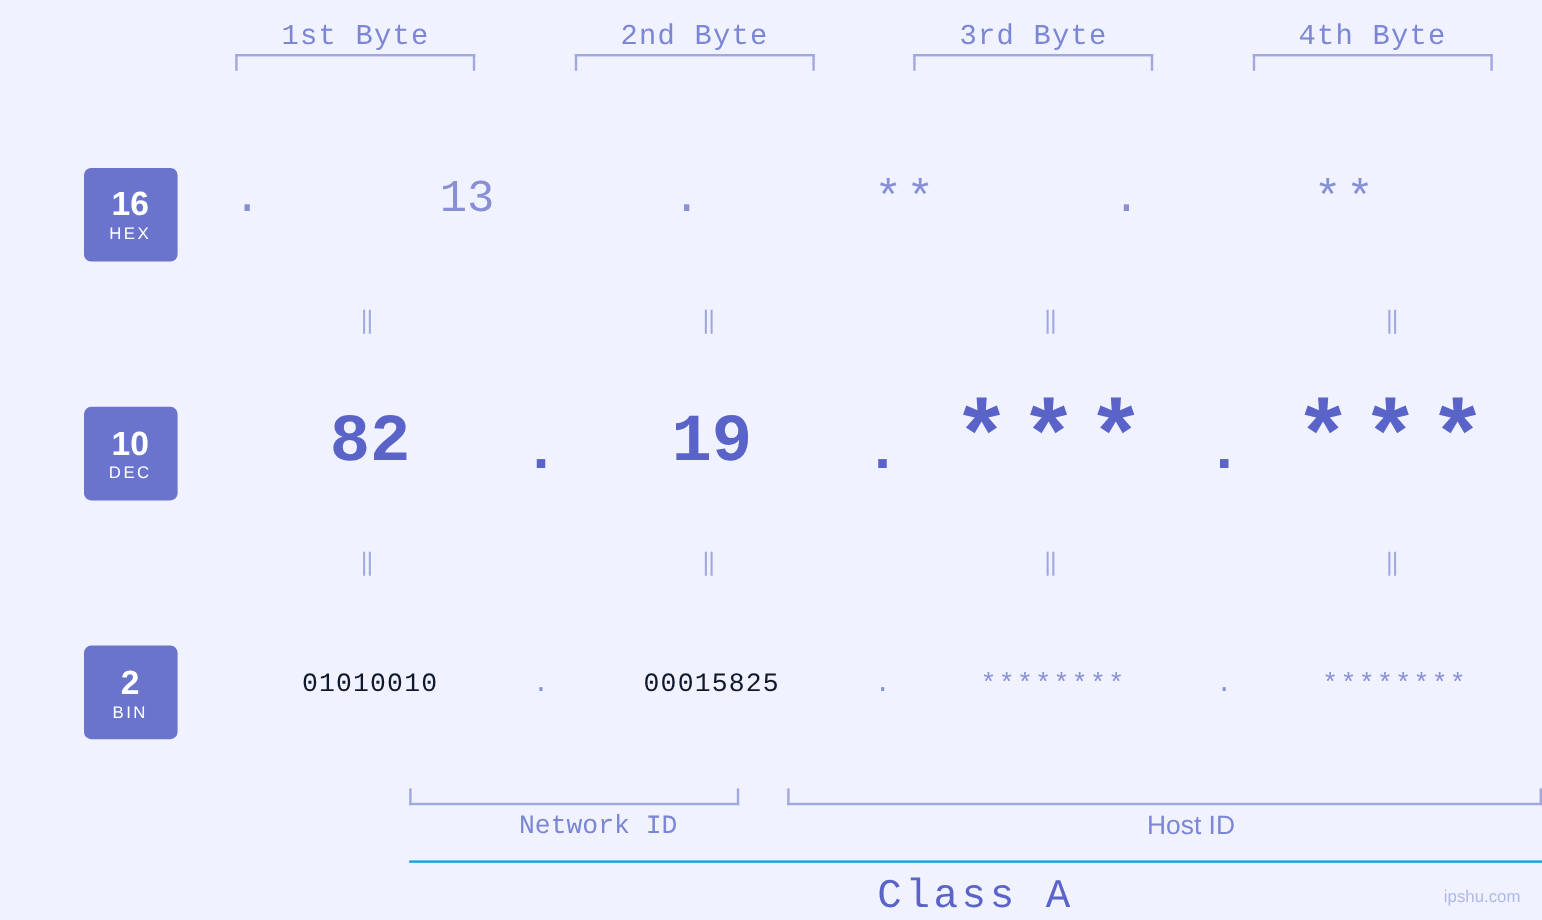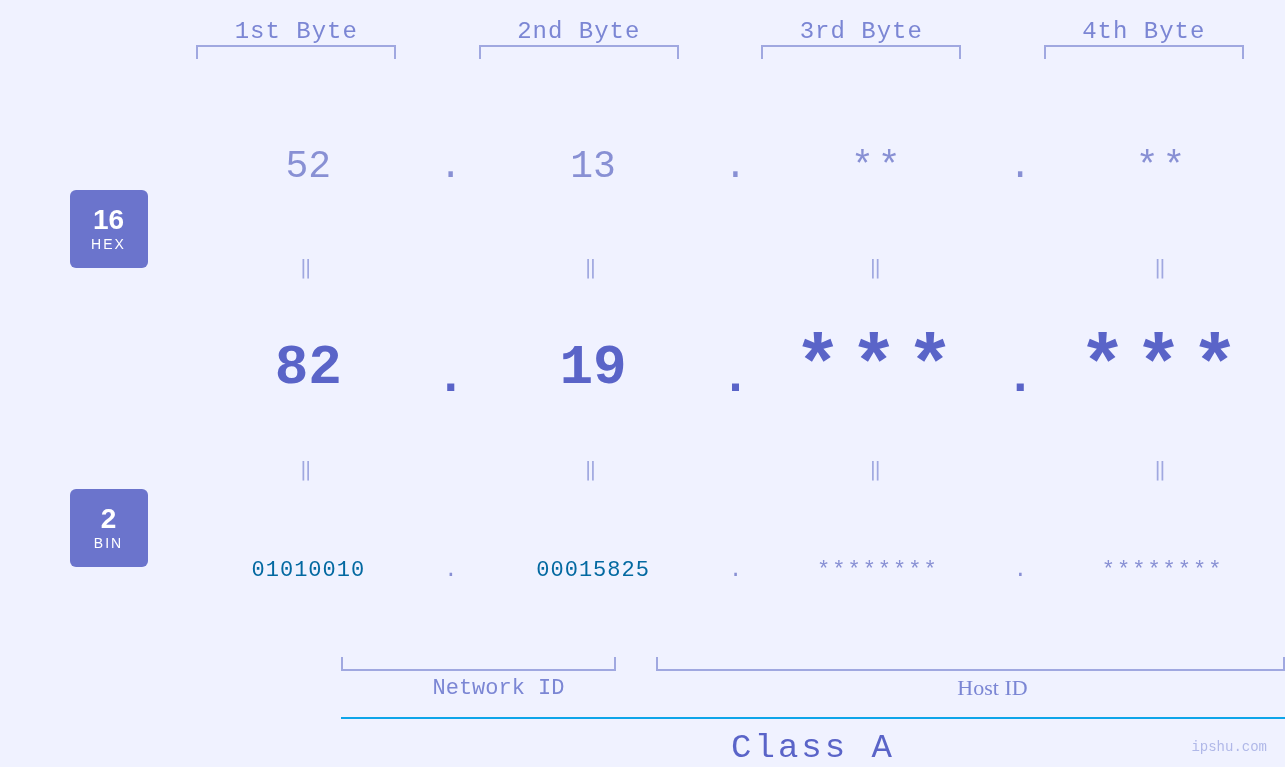--- a/index.html
+++ b/index.html
@@ -184,21 +184,21 @@
     .dec-dot {
       color: #5a64c8;
       font-size: 50px;
       font-weight: bold;
       line-height: 1;
       padding-top: 20px;
     }
 
     
     .bin-value {
-      color: #0369a1;
+      color: #0f172a;
       font-size: 22px;
       font-family: 'Courier New', Courier, monospace;
       letter-spacing: 1px;
     }
 
     .bin-dot {
       color: #8890d4;
       font-size: 22px;
     }
 
@@ -247,21 +247,21 @@
       color: #7b86d4;
       font-size: 22px;
       font-family: 'Courier New', Courier, monospace;
     }
 
     .host-id-label {
       flex: 1;
       text-align: center;
       color: #7b86d4;
       font-size: 22px;
-      font-family: Liberation Serif, serif;
+      font-family: Liberation Sans, sans-serif;
     }
 
     
     .class-bar {
       width: calc(100% - 155px);
       margin-left: 155px;
       margin-top: 16px;
       border-top: 2px solid #0ea5e9;
       display: flex;
       justify-content: center;
@@ -275,21 +275,21 @@
       letter-spacing: 3px;
     }
 
     
     .watermark {
       position: absolute;
       bottom: 12px;
       right: 18px;
       color: #b0b8e8;
       font-size: 14px;
-      font-family: Liberation Mono, monospace;
+      font-family: Liberation Sans, sans-serif;
     }
 
     .asterisk-value {
       color: #8890d4;
       font-size: 38px;
       font-family: 'Courier New', Courier, monospace;
       letter-spacing: 4px;
     }
 
     .asterisk-dec {
@@ -335,31 +335,32 @@
   </div>
 
   <div class="content-area">
 
     <div class="badges-col">
       <div class="badge">
         <span class="badge-number">16</span>
         <span class="badge-label">HEX</span>
       </div>
       <div class="badge">
+        <span class="badge-number">10</span>
+        <span class="badge-label">DEC</span>
+      </div>
+      <div class="badge">
         <span class="badge-number">2</span>
         <span class="badge-label">BIN</span>
       </div>
     </div>
 
     <div class="data-cols">
 
       <div class="data-row hex-row">
-        <div class="cell">
-          <span class="hex-value">52</span>
-        </div>
         <div class="dot-cell">
           <span class="hex-dot">.</span>
         </div>
         <div class="cell">
           <span class="hex-value">13</span>
         </div>
         <div class="dot-cell">
           <span class="hex-dot">.</span>
         </div>
         <div class="cell">

